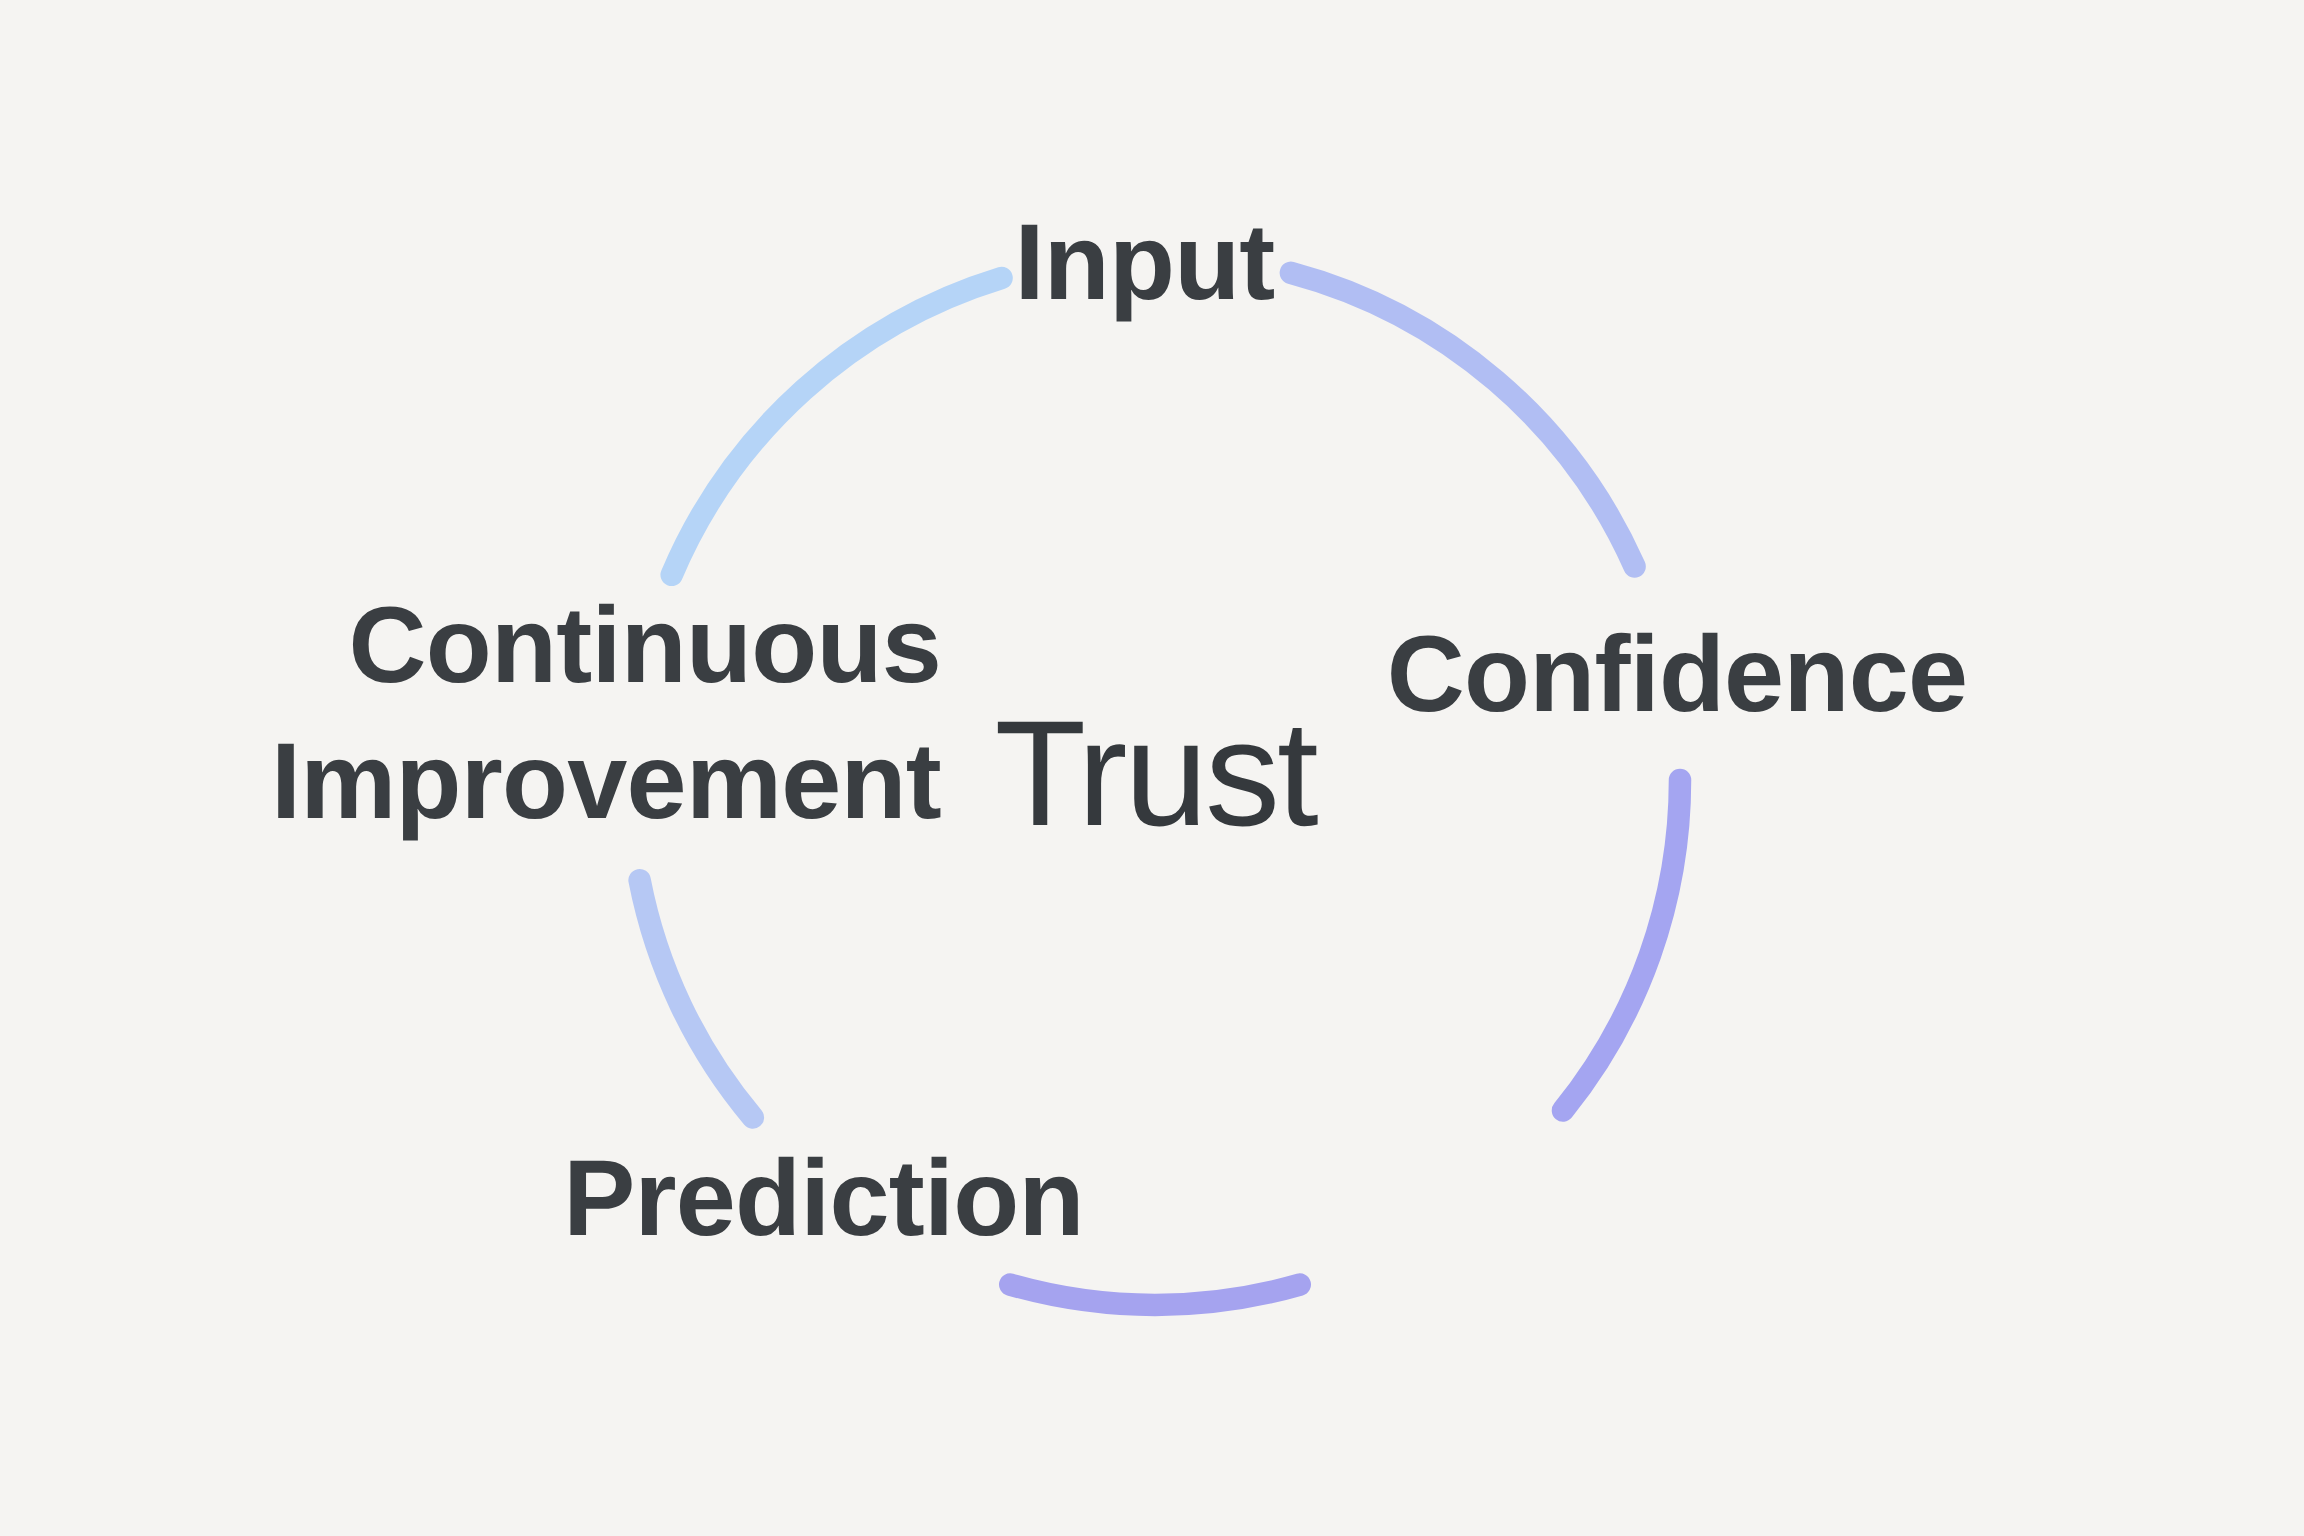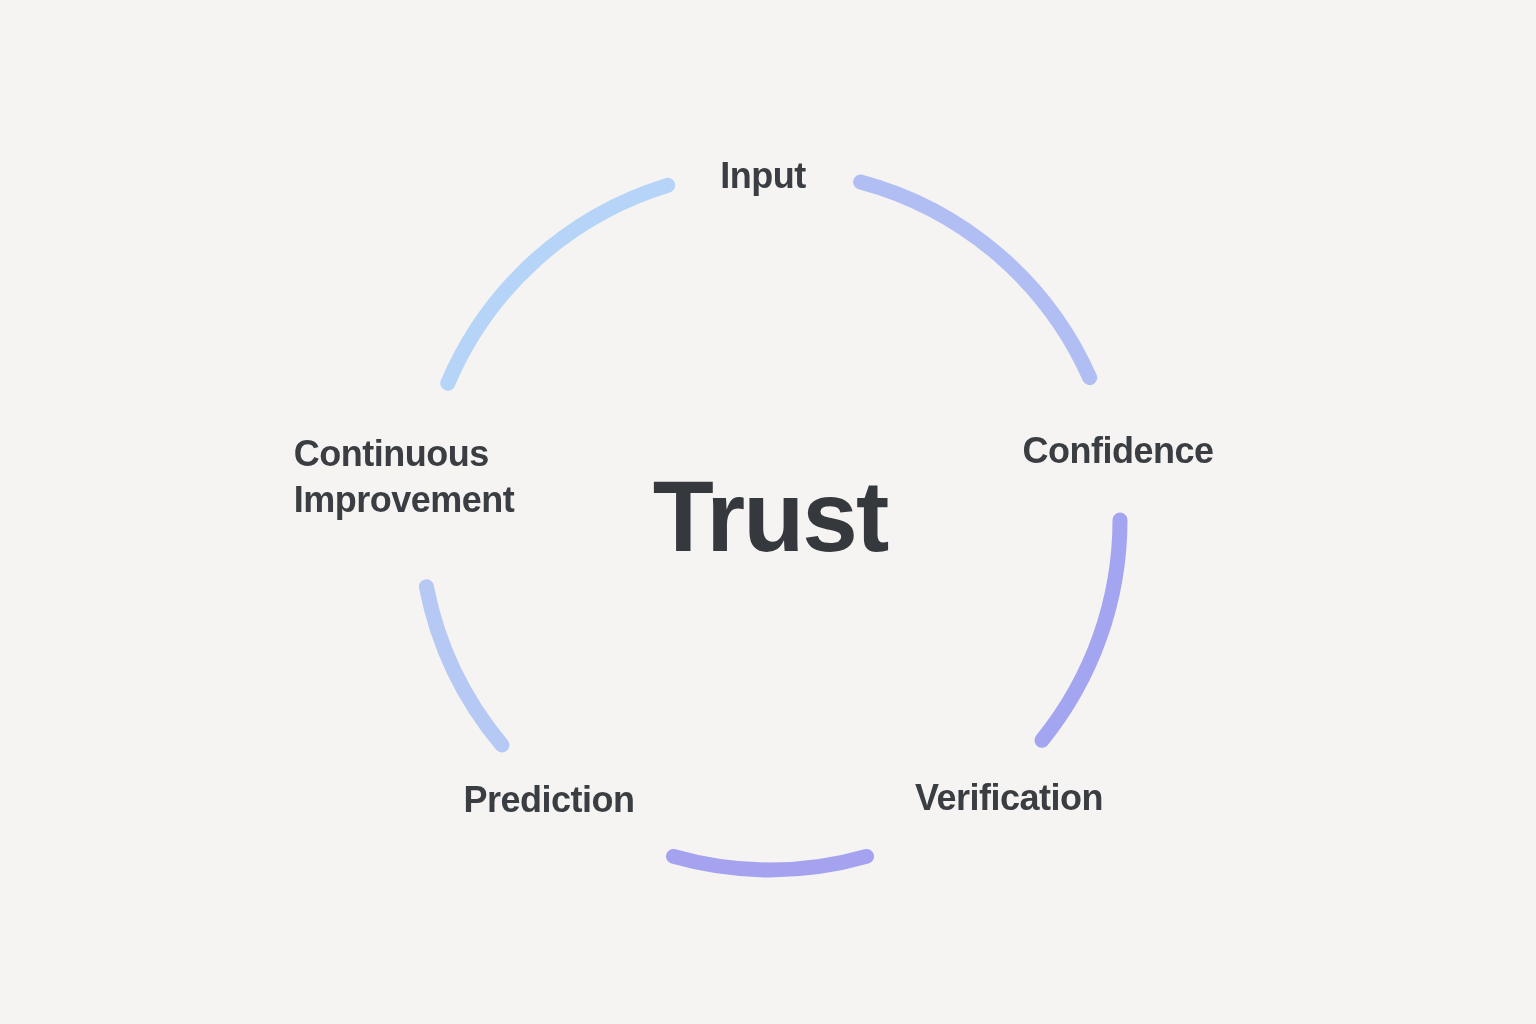--- a/index.html
+++ b/index.html
@@ -16,33 +16,33 @@
   #cycle-svg {
     position: absolute;
     left: 0;
     top: 0;
     width: 100%;
     height: 100%;
   }
   .node-label {
     position: absolute;
     transform: translate(-50%, -50%);
-    font-size: 36px;
+    font-size: 72px;
     font-weight: 600;
     letter-spacing: -0.5px;
     line-height: 1.27;
-    text-align: left;
+    text-align: right;
     white-space: pre-line;
   }
   .center-title {
     position: absolute;
     transform: translate(-50%, -50%);
     text-align: center;
     font-size: 100px;
-    font-weight: 700;
+    font-weight: 400;
     letter-spacing: -2px;
     line-height: 1.12;
   }
 </style>
 </head>
 <body>
 
 <div id="stage" style="background: rgb(245, 244, 242); color: rgb(58, 62, 66);">
 
   <svg id="cycle-svg" viewBox="0 0 1536 1024">
@@ -52,18 +52,17 @@
       <path d="M 866.5 856.4 A 350 350 0 0 1 673.5 856.4" fill="none" stroke="#a5a3ef" stroke-width="15" stroke-linecap="round"></path>
       <path d="M 501.9 745.0 A 350 350 0 0 1 426.4 586.8" fill="none" stroke="#b6c8f4" stroke-width="15" stroke-linecap="round"></path>
     </svg>
 
   <div class="center-title" style="left: 770px; top: 516px; color: rgb(53, 57, 61);">
     <div>Trust</div>
   </div>
 
   <div class="node-label" style="left: 763px; top: 176px;">Input</div>
   <div class="node-label" style="left: 1118px; top: 451px;">Confidence</div>
-  <div class="node-label" style="left: 1009px; top: 798px;">Verification</div>
   <div class="node-label" style="left: 549px; top: 800px;">Prediction</div>
   <div class="node-label" style="left: 404px; top: 477px;">Continuous
 Improvement</div>
 
 </div>
 
 </body></html>

